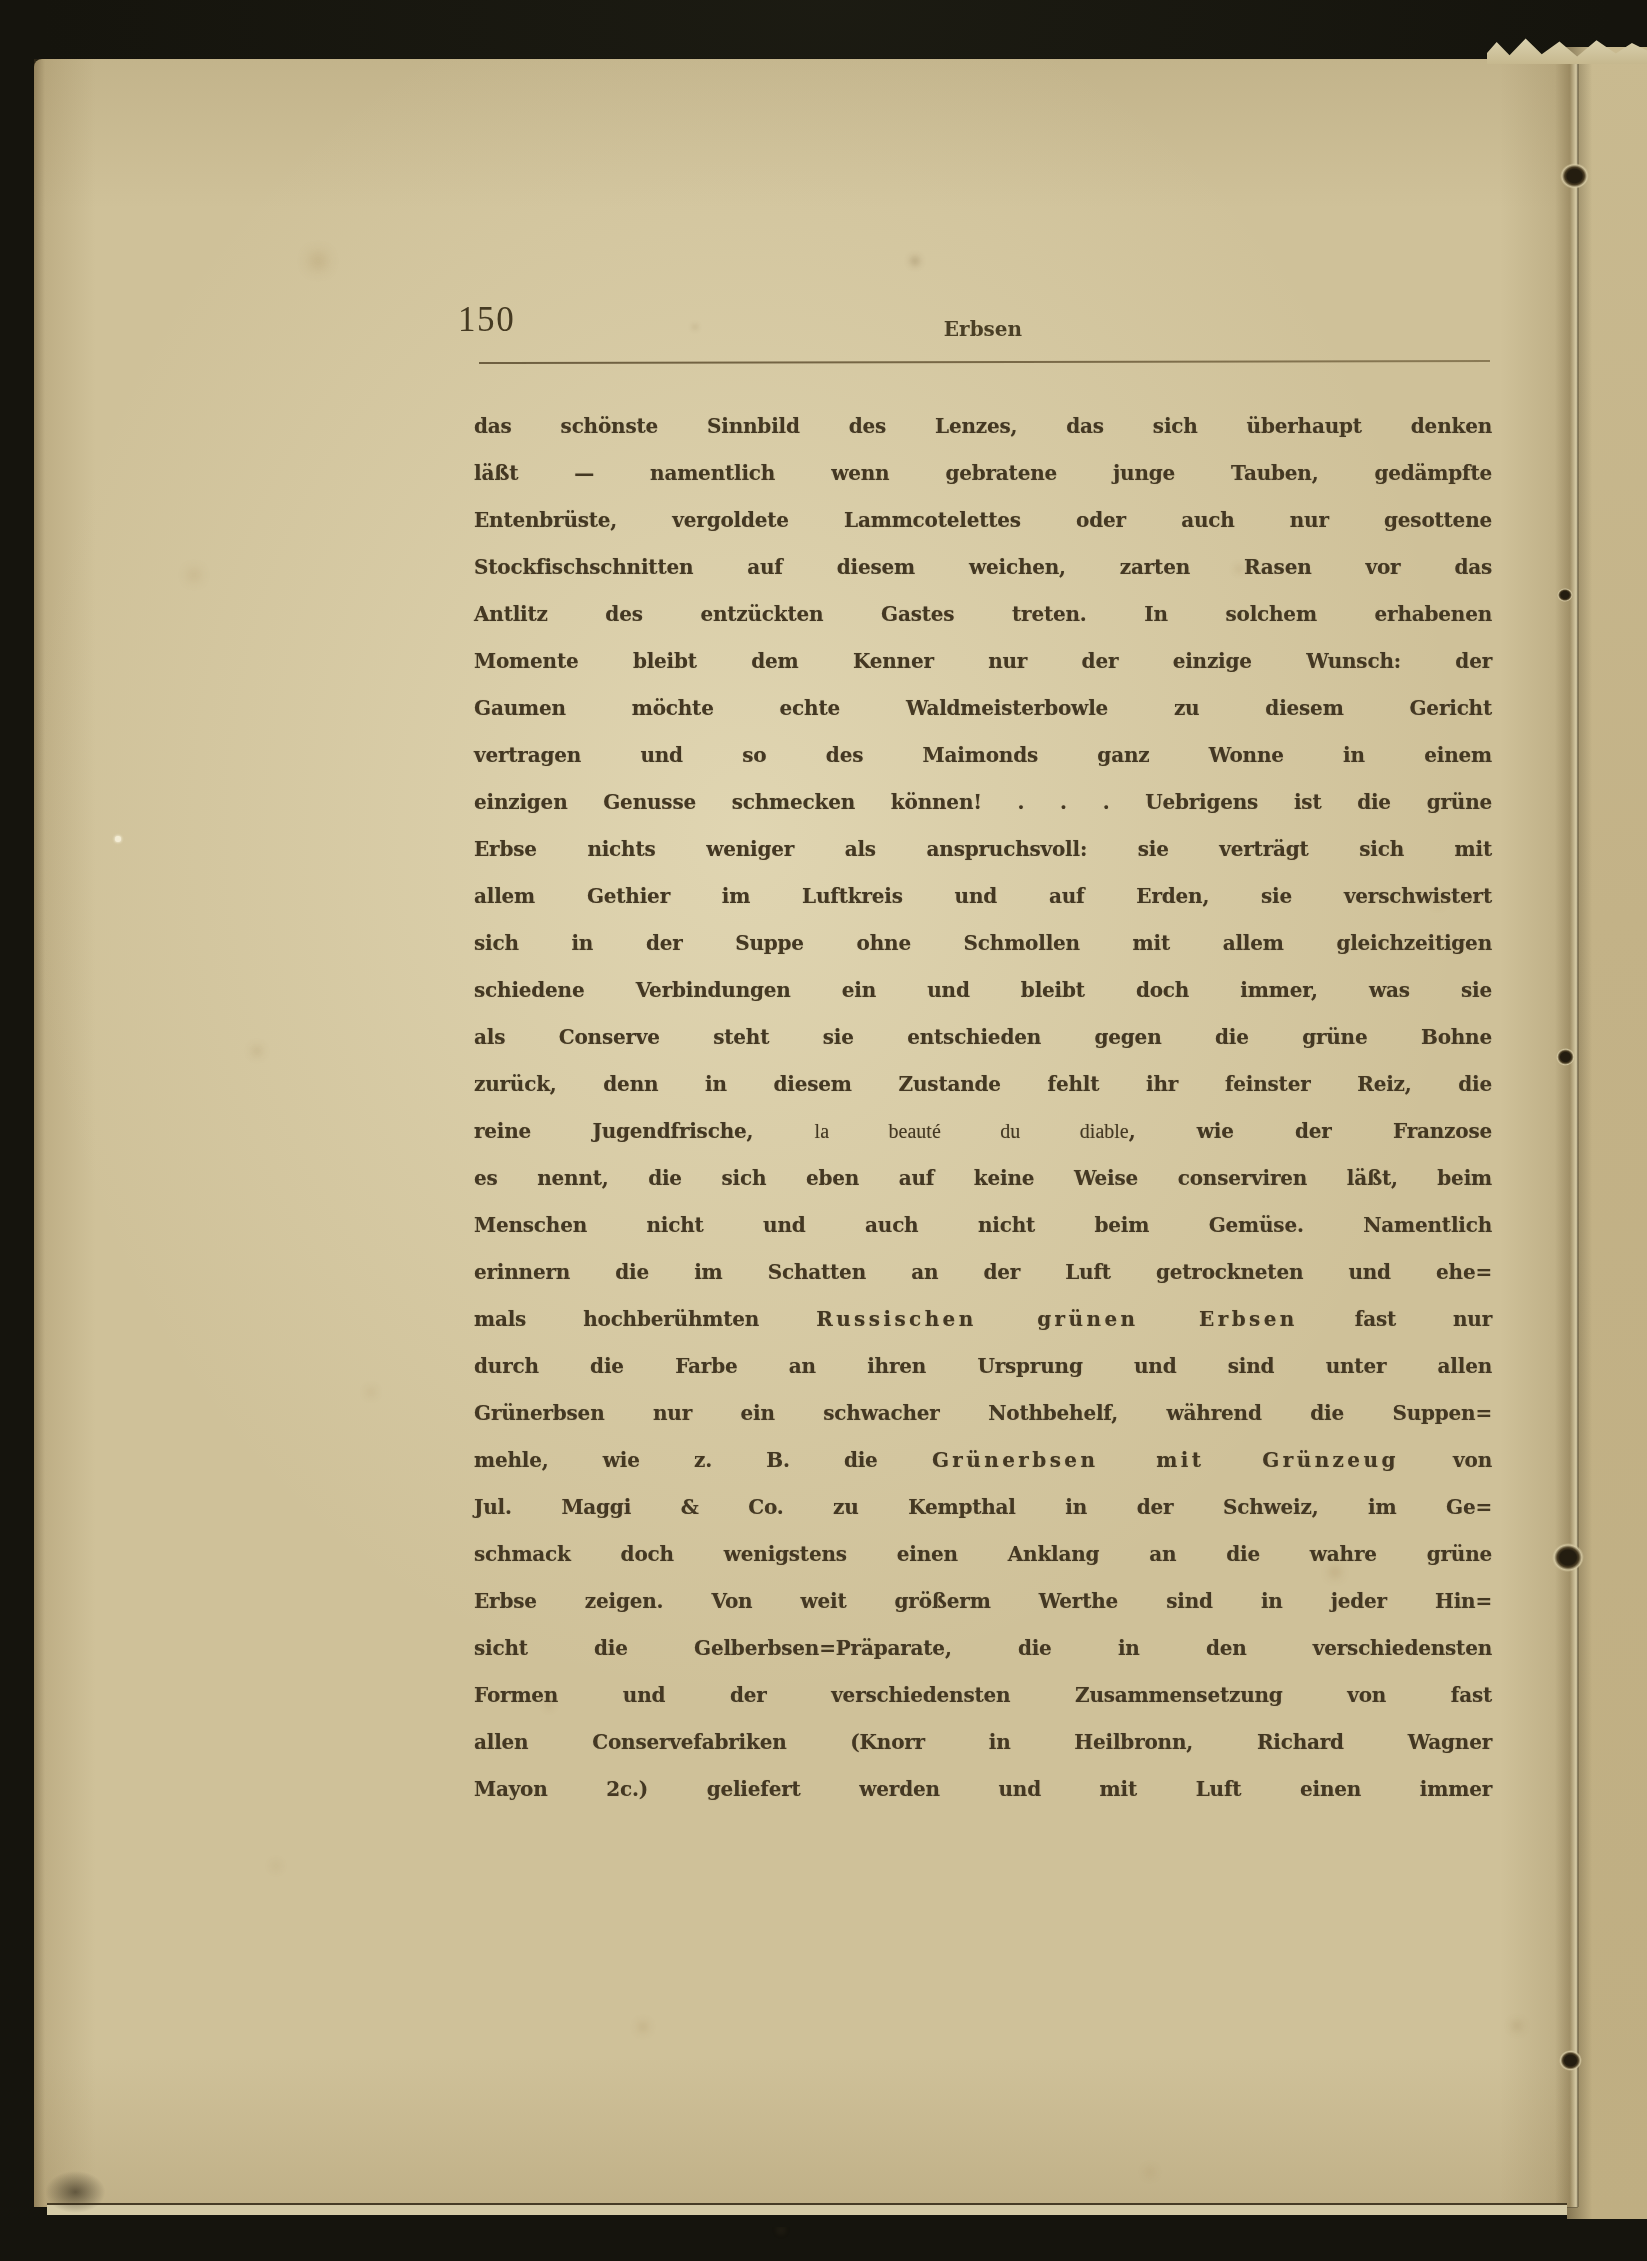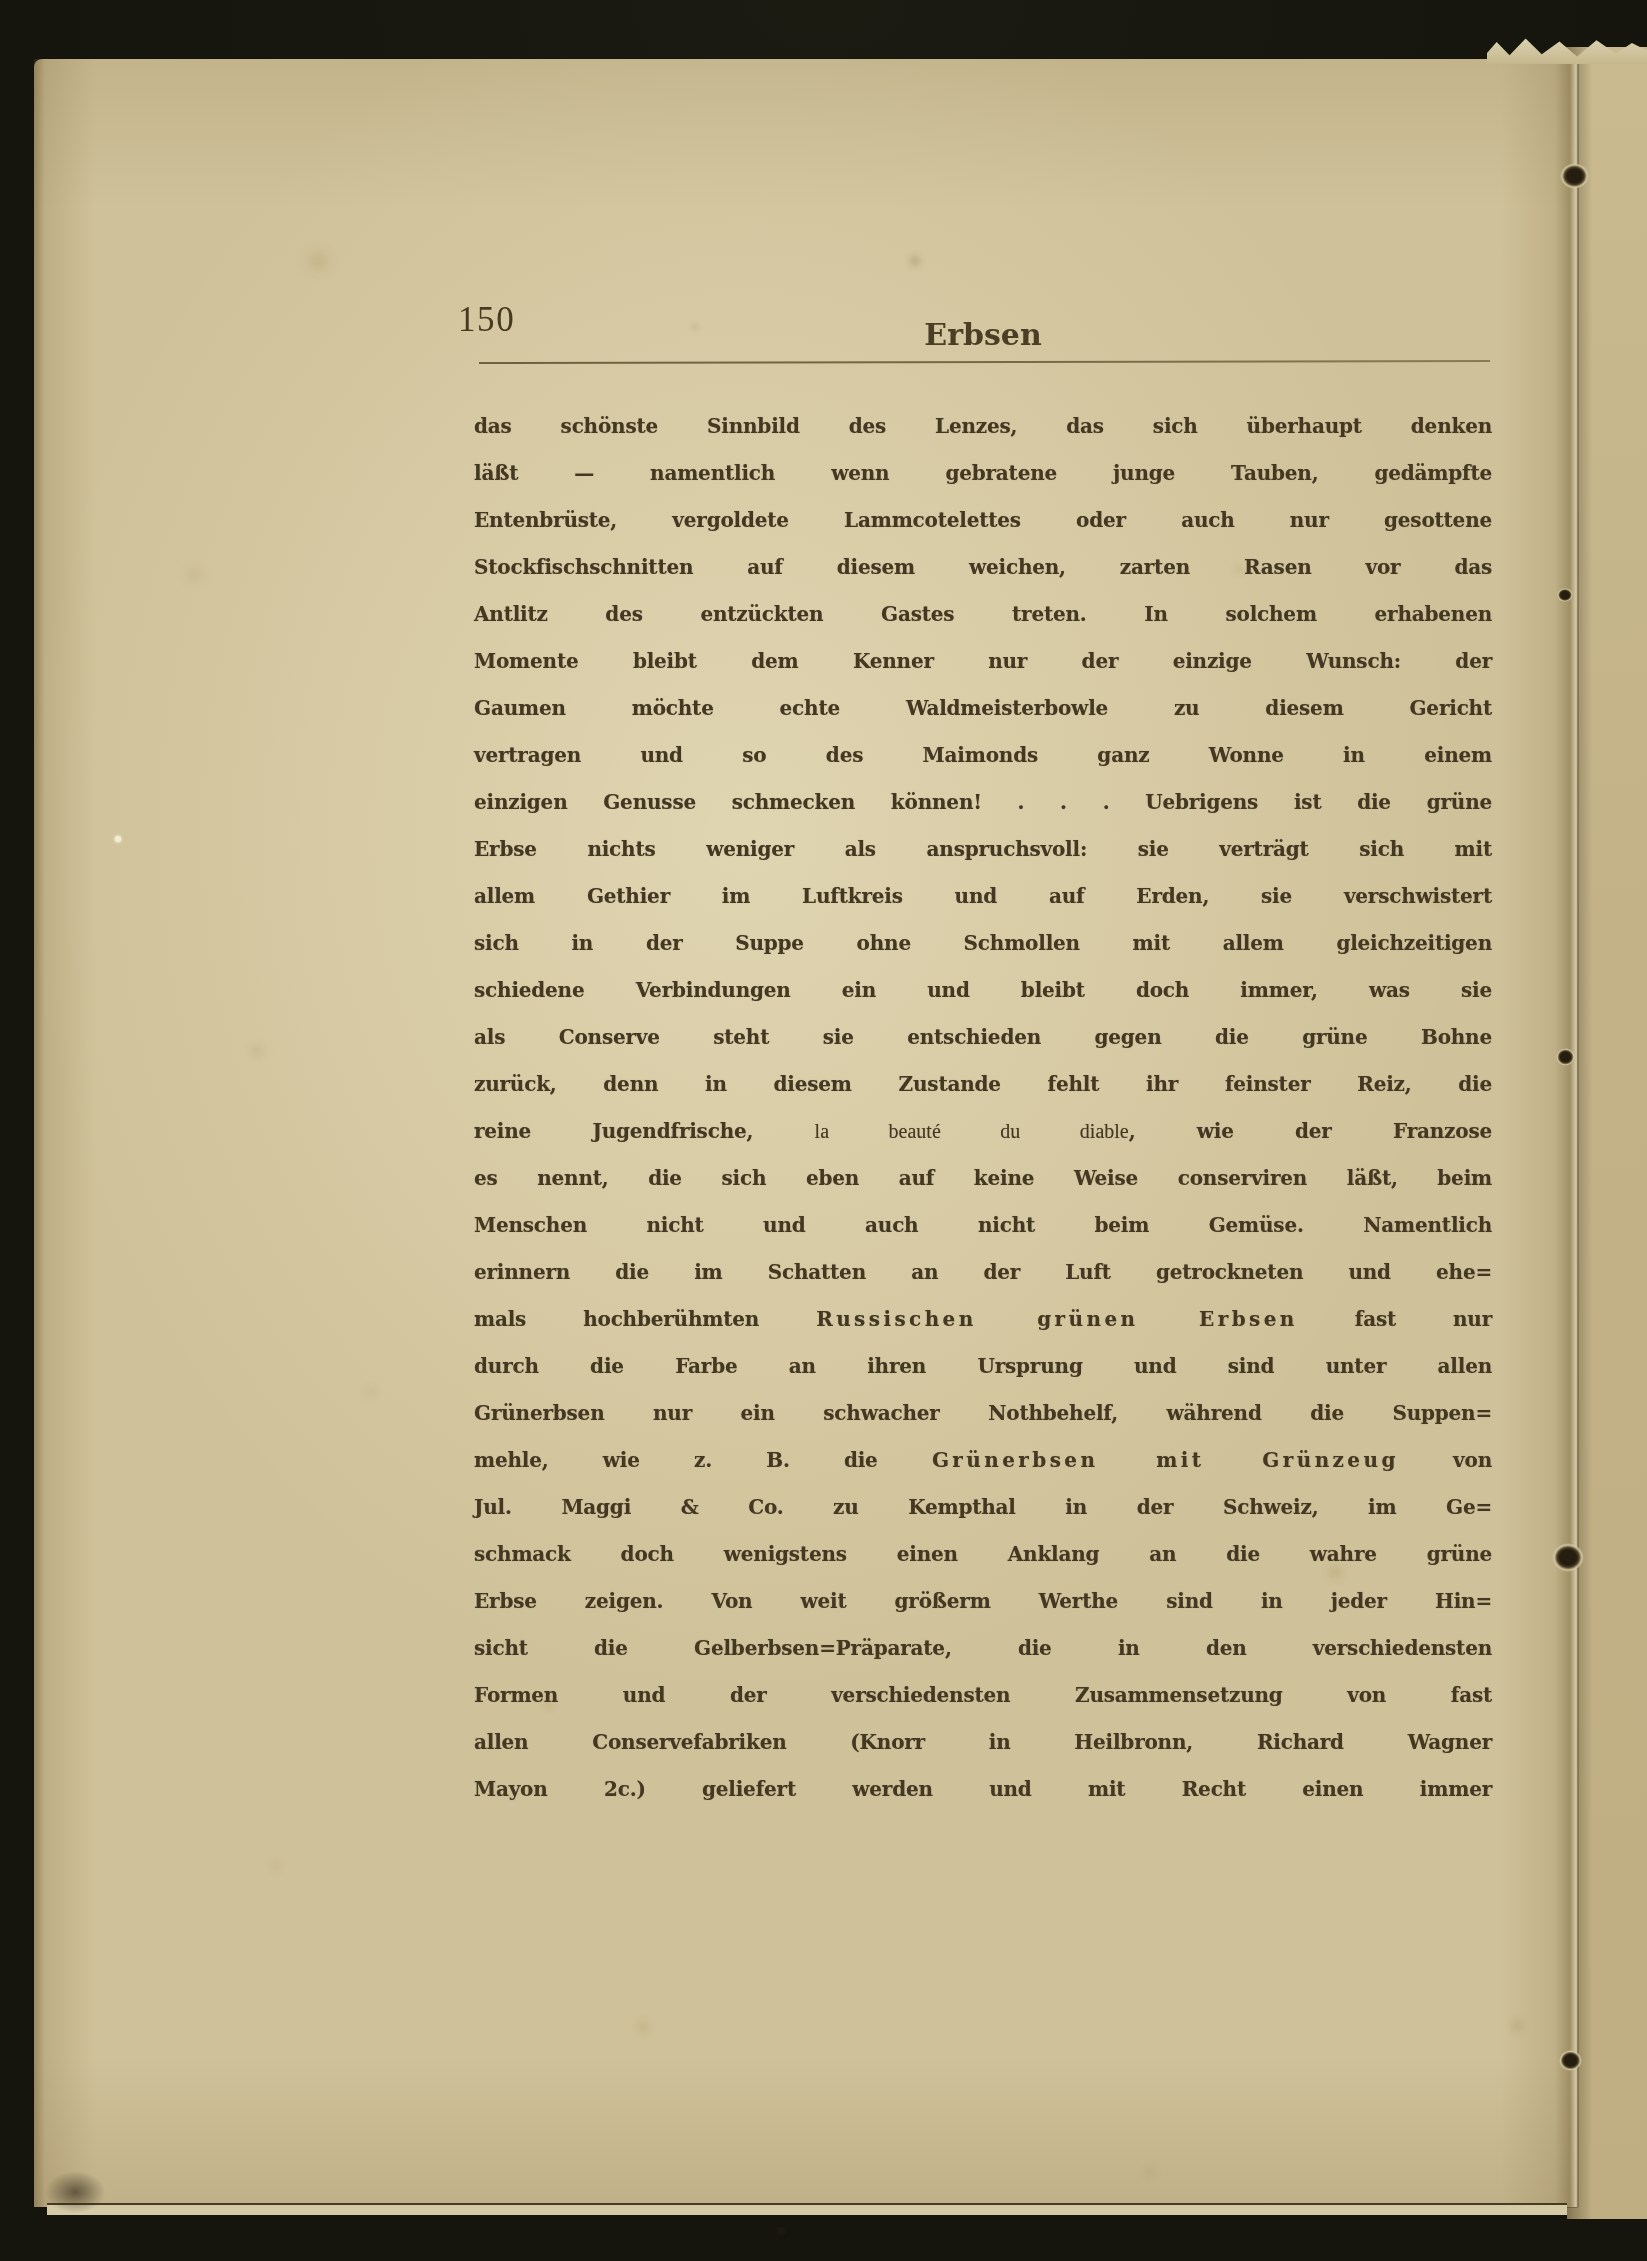--- a/index.html
+++ b/index.html
@@ -72,21 +72,21 @@
       1115px 2112px 8px 2.4px rgba(150,120,70,.27),
       746px 2170px 6.4px 1.6px rgba(150,120,70,.25);}
   .speck{position:absolute;left:81px;top:777px;width:5.6px;height:5.6px;border-radius:50%;
     background:#f3ecd5;box-shadow:0 0 2.4px 0.8px rgba(243,236,213,.8);}
 
   
   .pagenum{position:absolute;left:424px;top:241px;
     font-family:"Liberation Serif", serif;font-size:35px;font-weight:400;
     color:#453a22;letter-spacing:1.6px;}
   .runhead{position:absolute;left:440px;top:258px;width:1018px;text-align:center;
-    font-size:30px;font-weight:700;color:#4a3f26;}
+    font-size:20px;font-weight:700;color:#4a3f26;}
   .rule{position:absolute;left:445px;top:302px;width:1011px;height:1.6px;
     background:linear-gradient(90deg,#6e5f40, #7a6a48 60%, #8a7a55);transform:rotate(-0.12deg);}
 
   
   .textblock{position:absolute;left:440px;top:344px;width:1018px;
     font-size:20px;line-height:47px;font-weight:700;color:#443823;
     text-shadow:0 0 0.8px rgba(64,52,30,.35);letter-spacing:-0.2px;}
   .textblock .line{text-align:justify;text-align-last:justify;height:47px;overflow:visible;}
   .textblock .latin{font-family:"Liberation Serif", serif;font-weight:400;letter-spacing:0;}
   .textblock .spaced{letter-spacing:0.17em;}
@@ -126,21 +126,21 @@
         <div class="line"><span>mals hochberühmten </span><span class="spaced">Russischen grünen Erbsen</span><span> fast nur</span></div>
         <div class="line">durch die Farbe an ihren Ursprung und sind unter allen</div>
         <div class="line">Grünerbsen nur ein schwacher Nothbehelf, während die Suppen=</div>
         <div class="line"><span>mehle, wie z. B. die </span><span class="spaced">Grünerbsen mit Grünzeug</span><span> von</span></div>
         <div class="line">Jul. Maggi &amp; Co. zu Kempthal in der Schweiz, im Ge=</div>
         <div class="line">schmack doch wenigstens einen Anklang an die wahre grüne</div>
         <div class="line">Erbse zeigen. Von weit größerm Werthe sind in jeder Hin=</div>
         <div class="line">sicht die Gelberbsen=Präparate, die in den verschiedensten</div>
         <div class="line">Formen und der verschiedensten Zusammensetzung von fast</div>
         <div class="line">allen Conservefabriken (Knorr in Heilbronn, Richard Wagner</div>
-        <div class="line">Mayon 2c.) geliefert werden und mit Recht einen immer</div>
+        <div class="line">Mayon 2c.) geliefert werden und mit Luft einen immer</div>
       </div>
 
     <div class="foxing"></div>
     <div class="speck"></div>
   </div>
 
   <div class="frill"></div>
   <div class="bottomedge"></div>
   <div class="cornershadow"></div>
 

